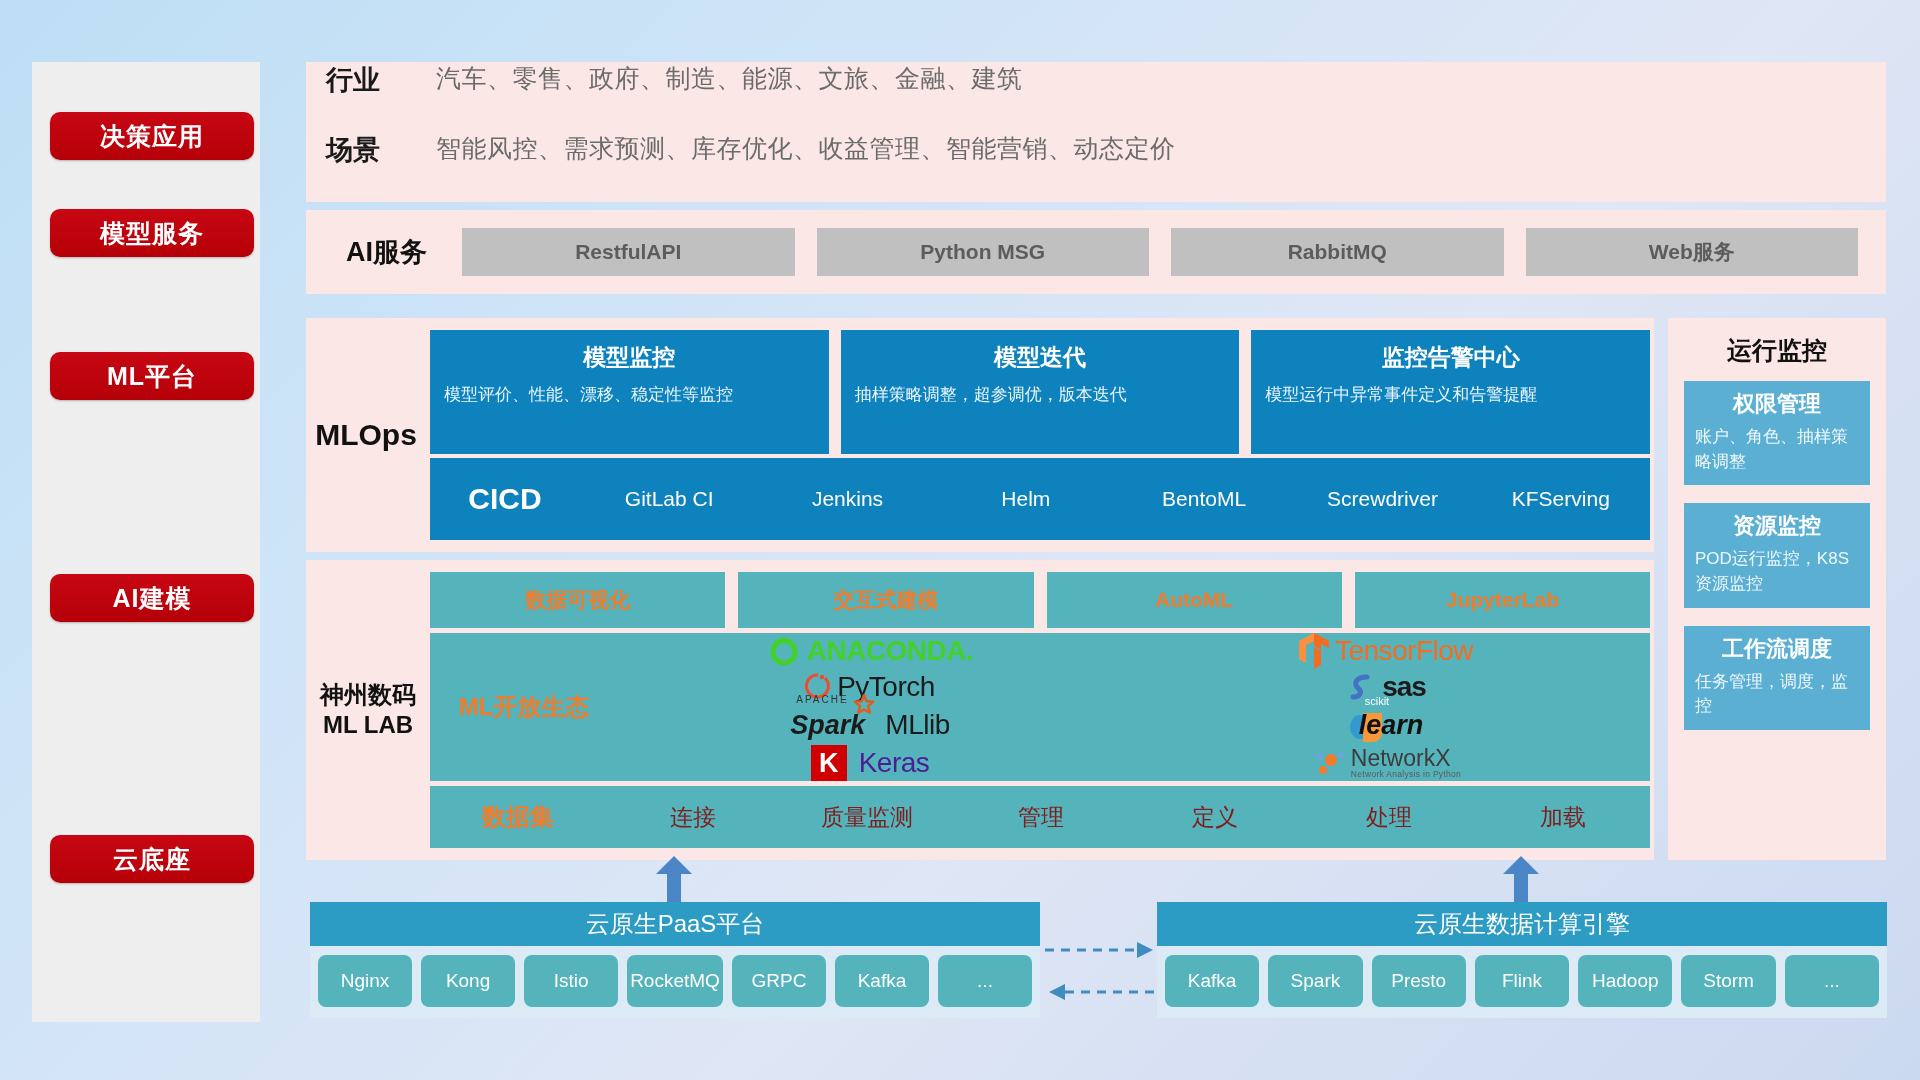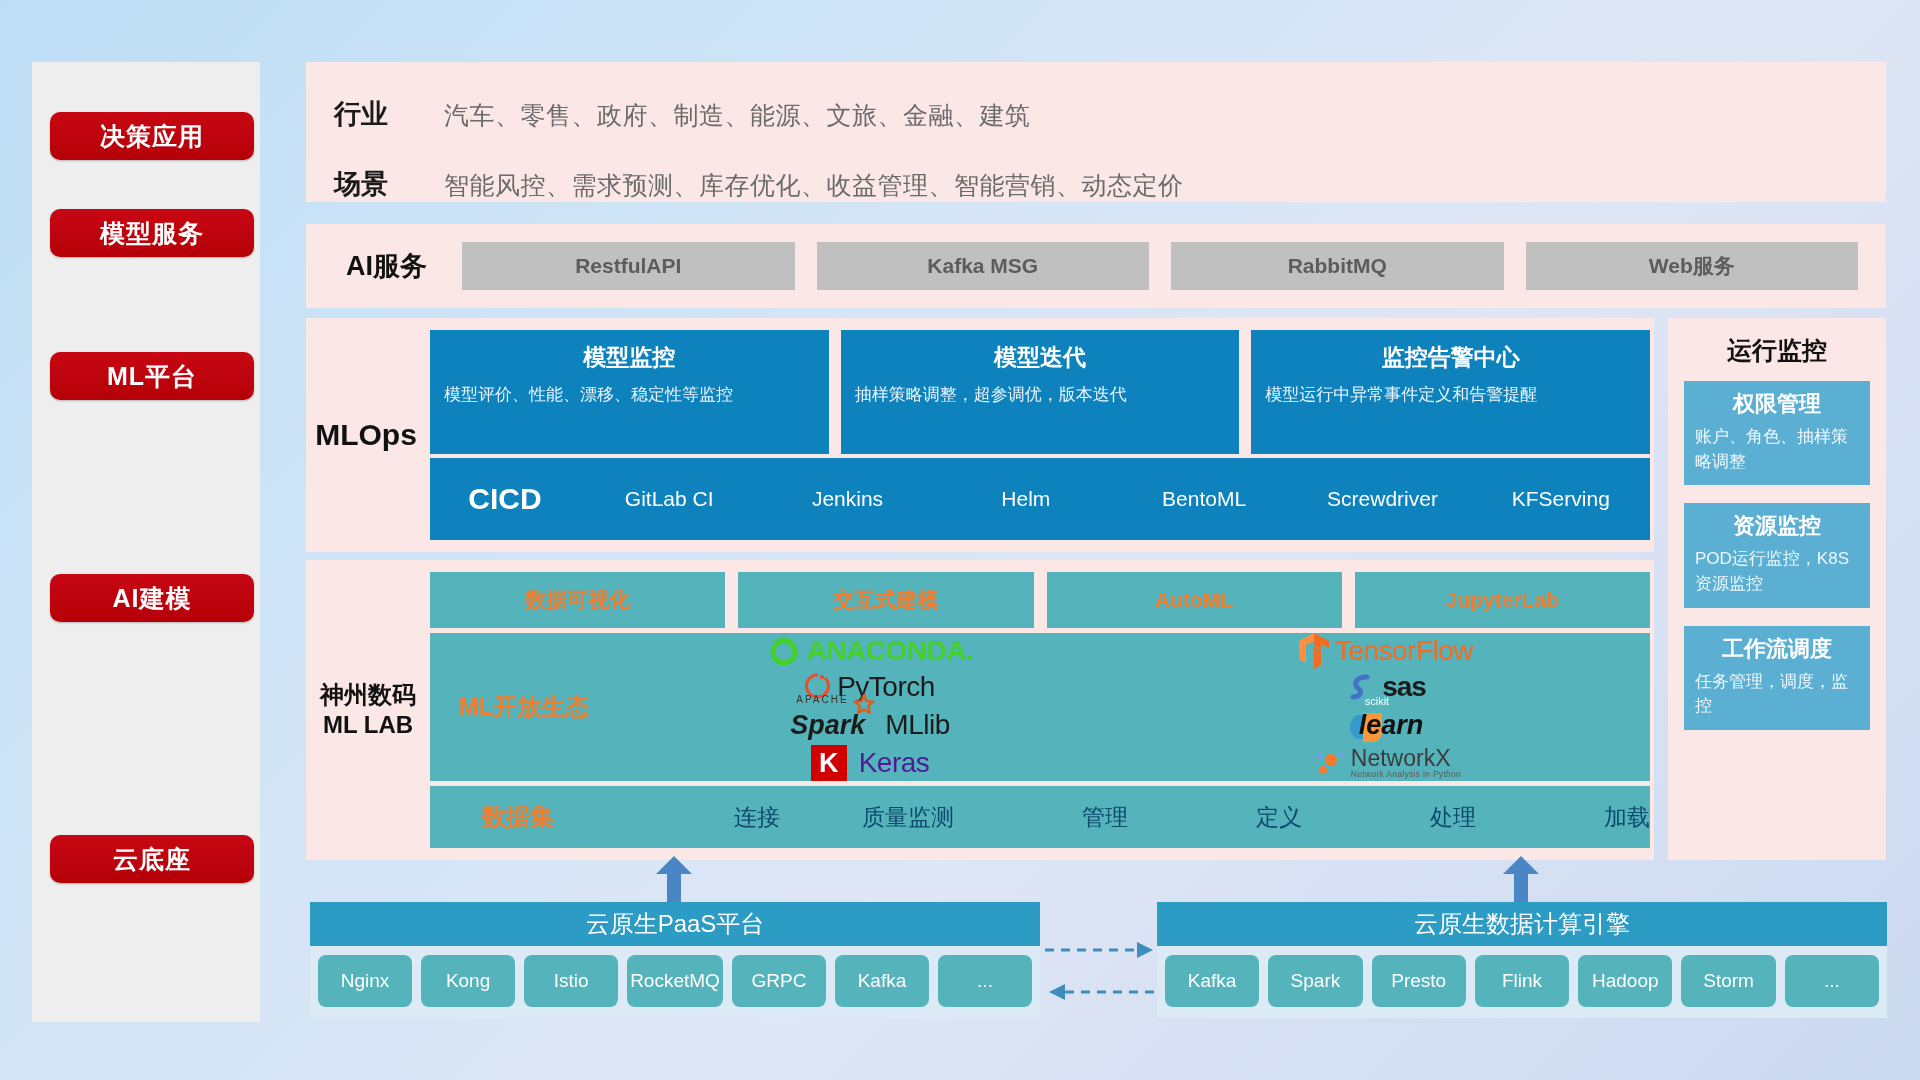--- a/index.html
+++ b/index.html
@@ -40,29 +40,29 @@
   }
 
   
   .panel {
     position: absolute;
     background: #fbe8e6;
   }
 
   
   #row-apps { left: 306px; top: 62px; width: 1580px; height: 140px; }
-  .kv-row { display: flex; align-items: flex-end; height: 70px; padding-left: 28px; }
+  .kv-row { display: flex; align-items: flex-start; height: 70px; padding-left: 20px; }
   .kv-key {
     width: 110px; flex: none;
     font-size: 27px; font-weight: bold; color: #1a1a1a;
   }
   .kv-val { font-size: 25px; color: #6b6b6b; letter-spacing: .5px; }
 
   
-  #row-aisvc { left: 306px; top: 224px; width: 1580px; height: 84px;
+  #row-aisvc { left: 306px; top: 210px; width: 1580px; height: 84px;
                display: flex; align-items: center; padding: 0 28px; }
   .sec-label {
     font-size: 27px; font-weight: bold; color: #111;
     width: 128px; flex: none; text-align: left; padding-left: 12px;
   }
   .svc-items { display: flex; flex: 1; justify-content: space-between; gap: 22px; }
   .svc-chip {
     flex: 1;
     height: 48px;
     background: #c0c0c0;
@@ -134,21 +134,21 @@
   .logo-txt { font-size: 28px; letter-spacing: -.5px; }
 
   .dataset-row {
     background: #55b4bb;
     height: 62px;
     display: flex; align-items: center;
     color: #ffffff;
   }
   .ds-title { width: 176px; flex: none; color: #f07c2c; font-size: 24px; font-weight: bold; text-align: center;}
   .ds-items { flex: 1; display: flex; }
-  .ds-item { flex: 1; text-align: right; font-size: 23px; color: #0c4a6e; }
+  .ds-item { flex: 1; text-align: center; font-size: 23px; color: #7f1d1d; }
 
   
   #col-monitor { left: 1668px; top: 318px; width: 218px; height: 542px; padding: 10px 16px; }
   .mon-title { font-size: 25px; font-weight: bold; color: #111; text-align: center; margin: 6px 0 14px; }
   .mon-card { background: #5aafd2; color: #fff; margin-bottom: 18px; padding: 8px 11px 11px; }
   .mon-card .t { font-size: 22px; font-weight: bold; text-align: center; margin-bottom: 6px; }
   .mon-card .d { font-size: 17px; line-height: 1.45; color: #eef8fd; }
 
   
   .cloud-block { position: absolute; }
@@ -202,21 +202,21 @@
   <div class="kv-row">
     <div class="kv-key">场景</div>
     <div class="kv-val">智能风控、需求预测、库存优化、收益管理、智能营销、动态定价</div>
   </div>
 </div>
 
 <div class="panel" id="row-aisvc">
   <div class="sec-label">AI服务</div>
   <div class="svc-items">
     <div class="svc-chip">RestfulAPI</div>
-    <div class="svc-chip">Kafka MSG</div>
+    <div class="svc-chip">Python MSG</div>
     <div class="svc-chip">RabbitMQ</div>
     <div class="svc-chip">Web服务</div>
   </div>
 </div>
 
 <div class="panel" id="row-mlops">
   <div class="mlops-label">MLOps</div>
   <div class="mlops-right">
     <div class="mlops-cards">
       <div class="mlops-card">

